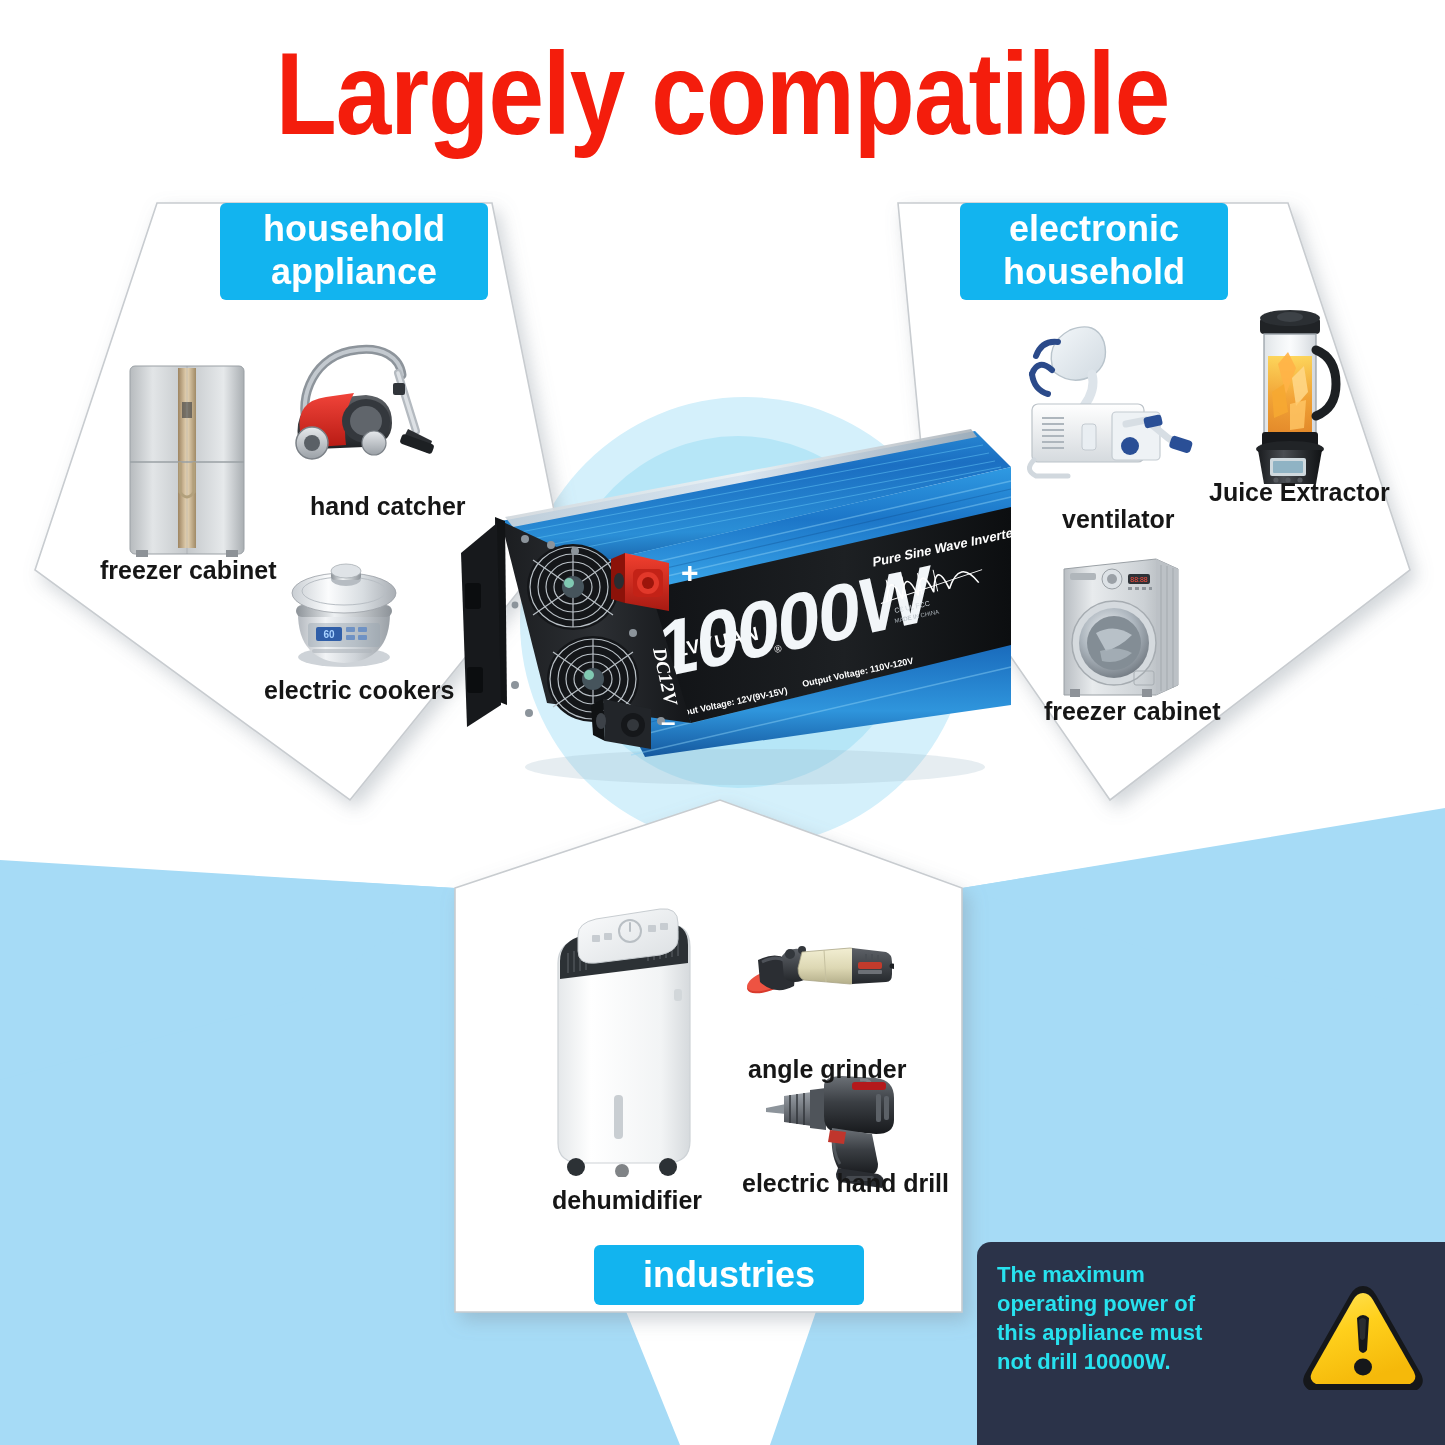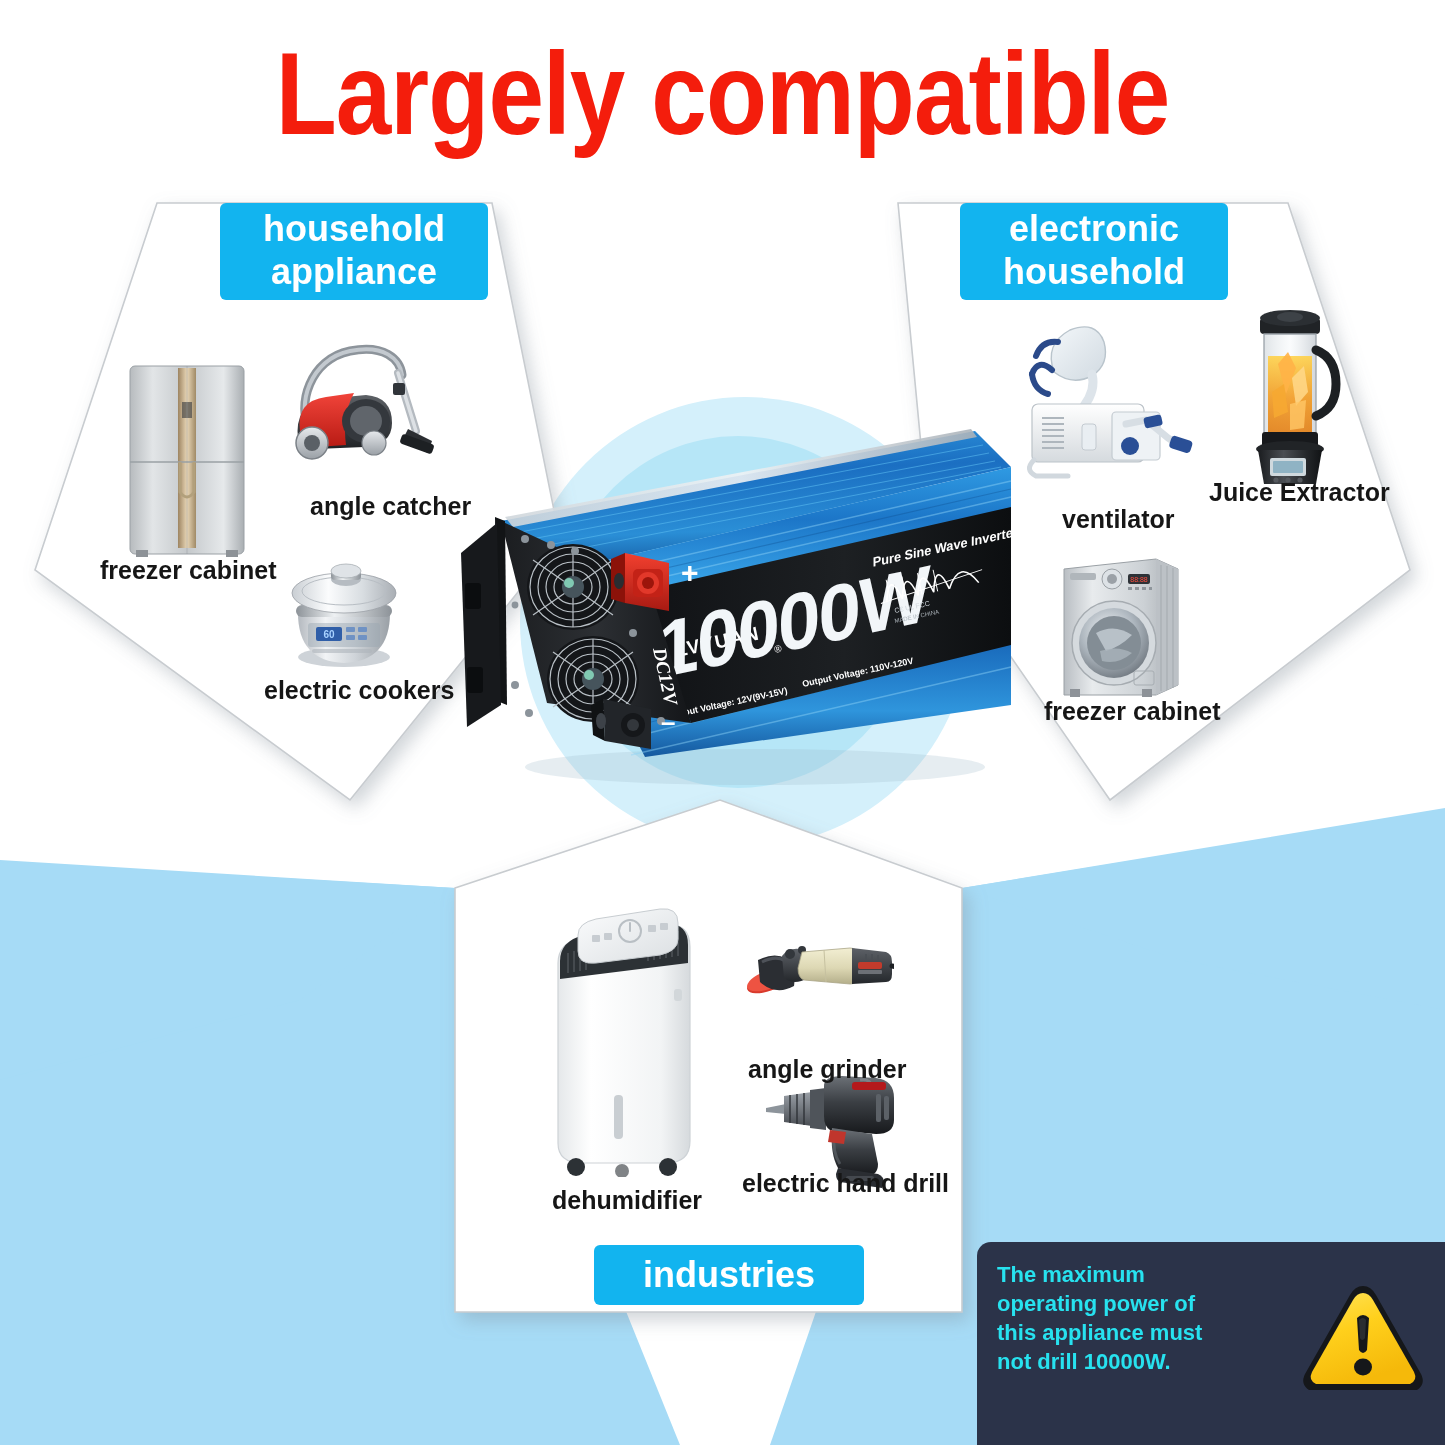--- a/index.html
+++ b/index.html
@@ -215,21 +215,21 @@
     <ellipse cx="86" cy="86" rx="24" ry="22" fill="#34383d"></ellipse>
     <ellipse cx="86" cy="86" rx="16" ry="15" fill="#6b7077" opacity="0.8"></ellipse>
 
     <circle cx="32" cy="108" r="16" fill="url(#vacSil)" stroke="#7b8187" stroke-width="1.5"></circle>
     <circle cx="32" cy="108" r="8" fill="#5a6066"></circle>
     <circle cx="94" cy="108" r="12" fill="url(#vacSil)" stroke="#7b8187" stroke-width="1.2"></circle>
 
     <path d="M128 94 L152 106 L148 118 L122 106 Z" fill="#2b2e32"></path>
     <rect x="120" y="104" width="34" height="10" rx="3" fill="#1d2023" transform="rotate(20 137 109)"></rect>
   </svg>
-  <div class="item-label" style="left:310px; top:492px; width:128px;">angle catcher</div>
+  <div class="item-label" style="left:310px; top:492px; width:128px;">hand catcher</div>
 
   <svg class="art" style="left:282px; top:553px; width:124px; height:122px;" viewBox="0 0 124 122" xmlns="http://www.w3.org/2000/svg">
     <defs>
       <linearGradient id="ckTop" x1="0" y1="0" x2="1" y2="0">
         <stop offset="0" stop-color="#c9ced3"></stop>
           <stop offset="0.35" stop-color="#fbfcfd"></stop>
         <stop offset="0.68" stop-color="#d8dde1"></stop>
           <stop offset="1" stop-color="#a9aeb4"></stop>
       </linearGradient>
       <linearGradient id="ckBody" x1="0" y1="0" x2="1" y2="0">

